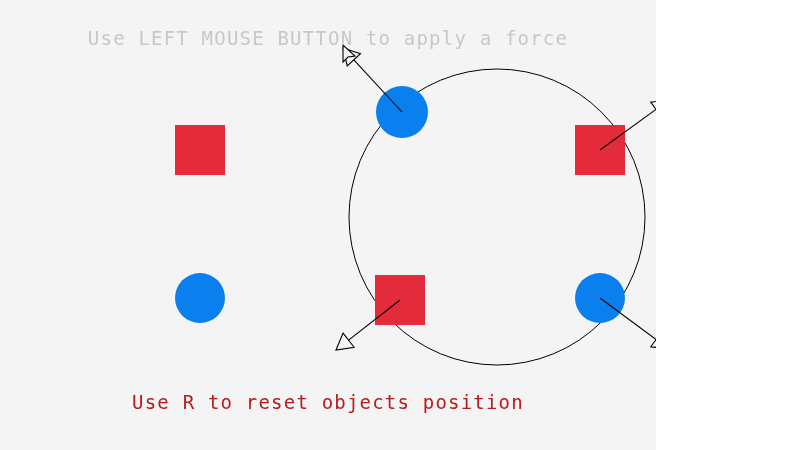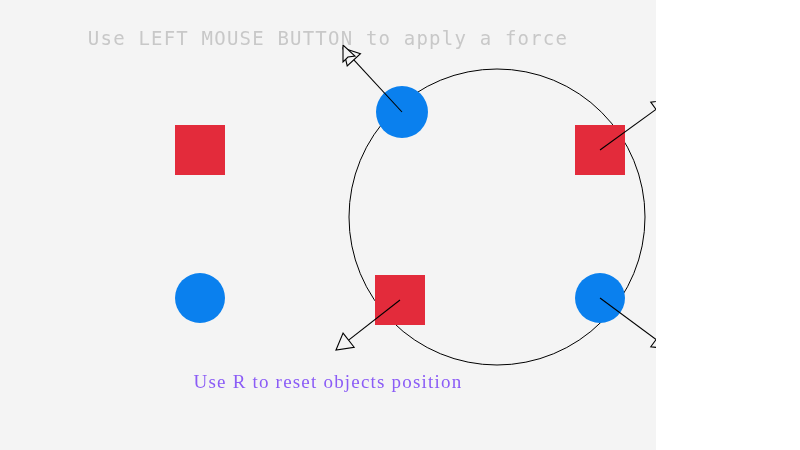--- a/index.html
+++ b/index.html
@@ -86,15 +86,15 @@
         <line x1="600" y1="298" x2="656.1331817365387" y2="339.4897430226591"></line>
         <polygon points="669,349 650.7836621867845,346.72732829585607 661.482701286293,332.2521577494622" fill="#f4f4f4" stroke="#000000" stroke-width="1.1"></polygon>
       </g>
     </g>
 
     <polygon id="mouse-cursor" points="343,45 343,62 348,57 355,56" fill="#f4f4f4" stroke="#000000" stroke-width="1.1"></polygon>
   </svg>
 
   <div class="hint" id="hint-top" style="top: 27px; color: rgb(200, 200, 200);">Use LEFT MOUSE BUTTON to apply a force</div>
 
-  <div class="hint" id="hint-bottom" style="top: 371px; color: #8b5cf6; font-family: Liberation Serif, serif;">Use R to reset objects position</div>
+  <div class="hint" id="hint-bottom" style="top: 391px; color: #b91c1c;">Use R to reset objects position</div>
 
 </div>
 
 </body></html>

